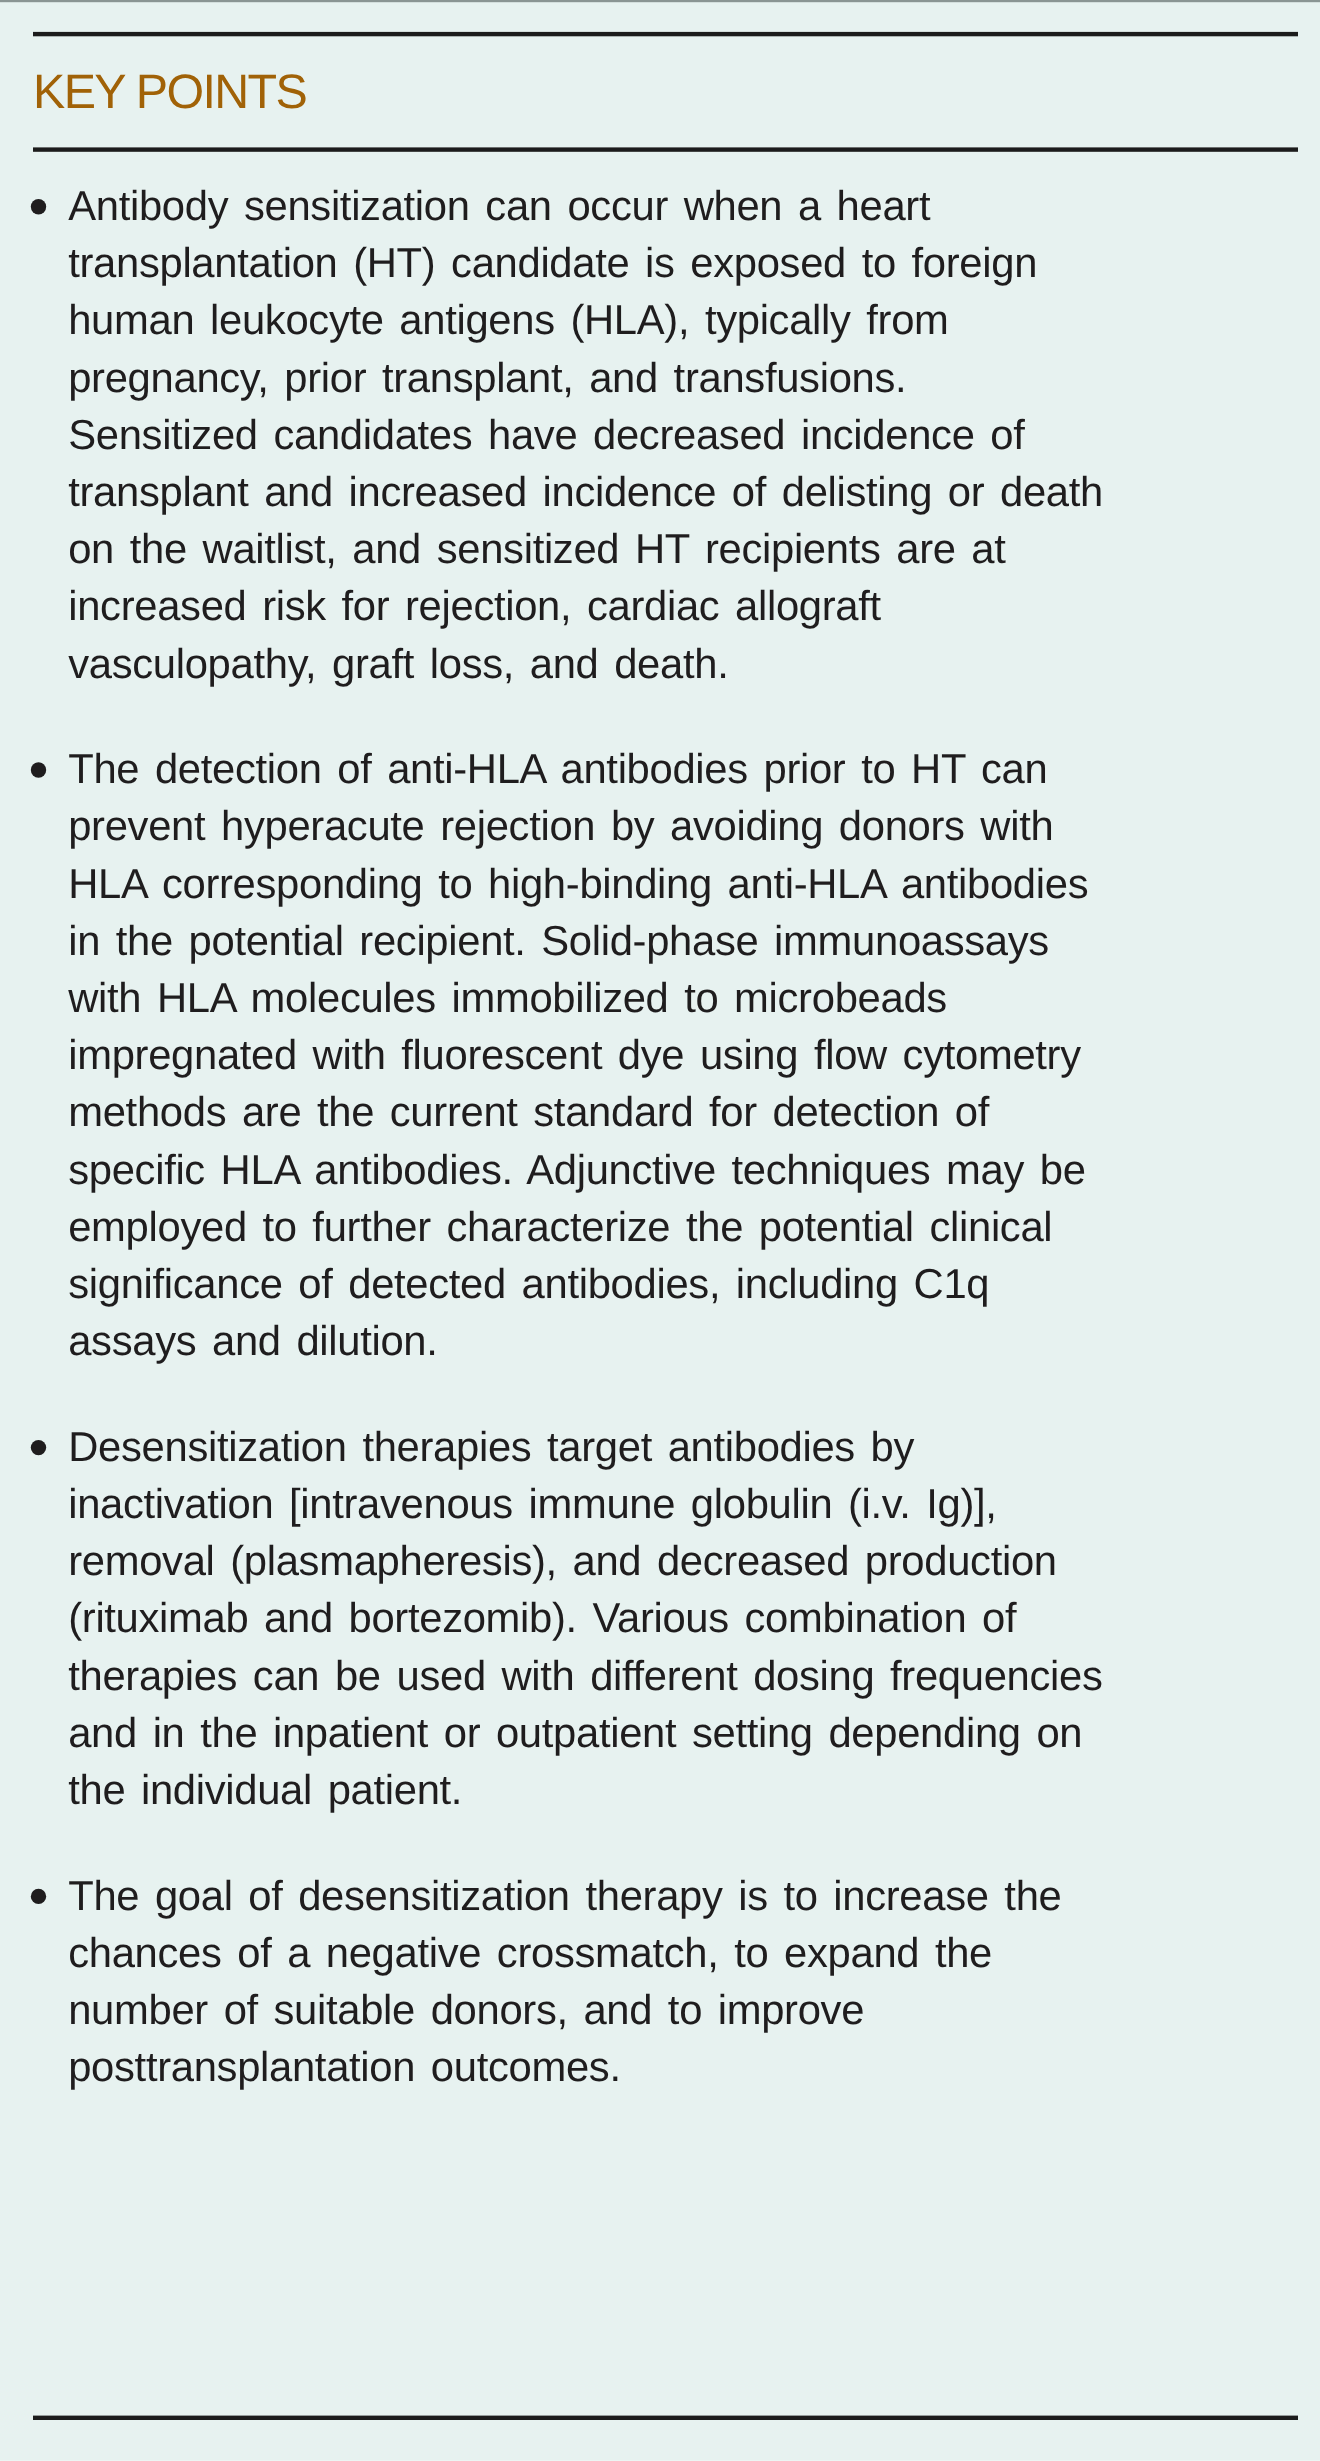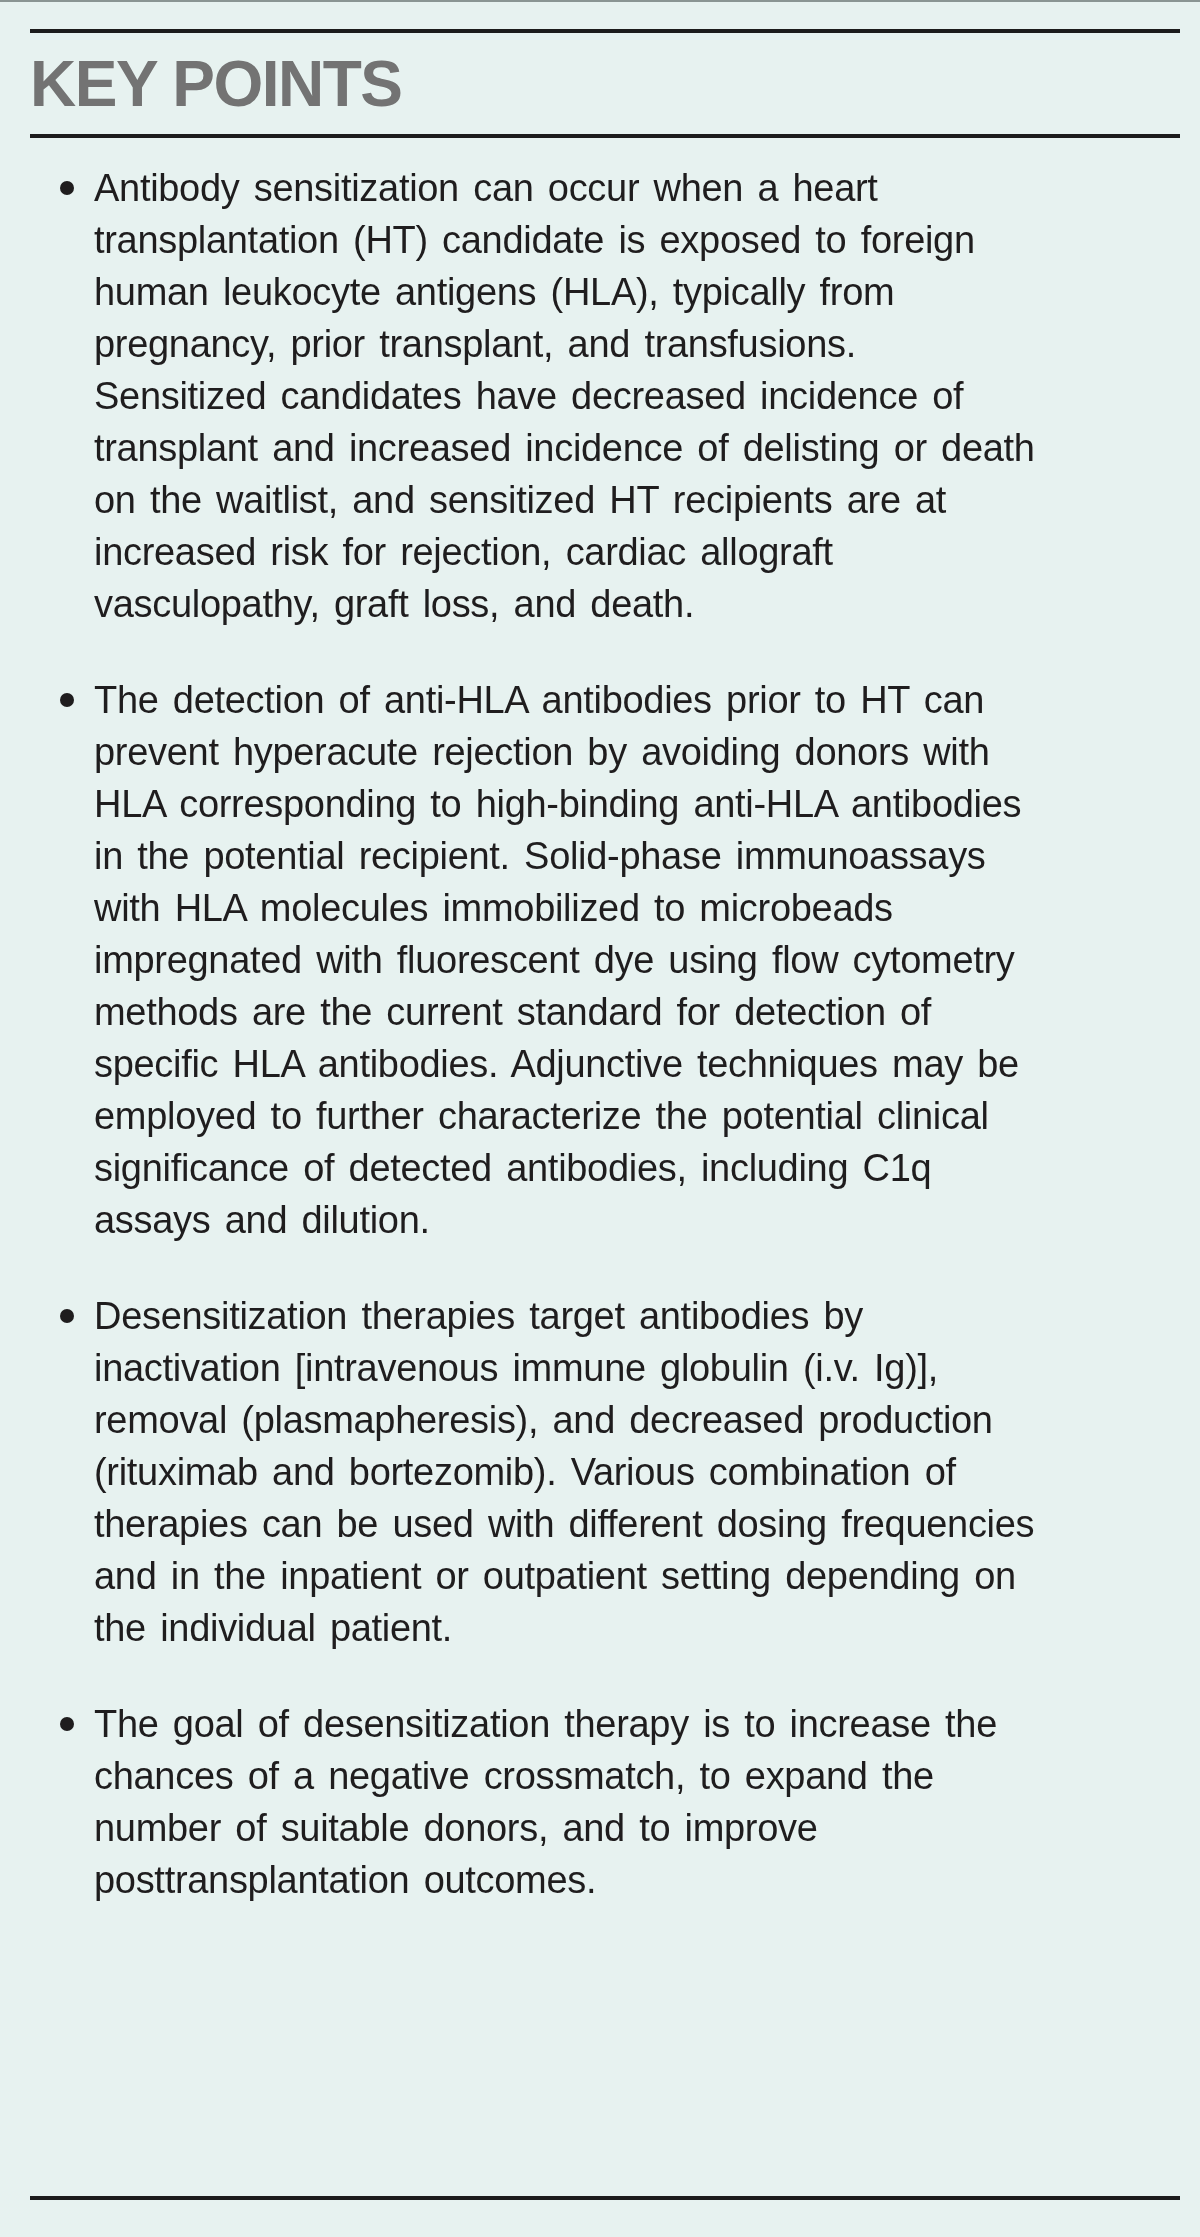--- a/index.html
+++ b/index.html
@@ -31,35 +31,35 @@
   .rule-top {
     position: absolute;
     top: 29px;
     left: 0;
   }
   .panel-title {
     position: absolute;
     top: 48px;
     left: 30px;
     margin: 0;
-    font-size: 64px;
+    font-size: 44px;
     line-height: 72px;
-    font-weight: bold;
+    font-weight: normal;
     letter-spacing: -1.5px;
-    color: #737373;
+    color: #a16207;
   }
   .rule-under-title {
     position: absolute;
     top: 134px;
     left: 0;
   }
   ul.points {
     position: absolute;
     top: 162px;
-    left: 60px;
+    left: 28px;
     width: 1140px;
     margin: 0;
     padding: 0;
     list-style: none;
   }
   ul.points li {
     position: relative;
     padding-left: 34px;
     margin: 0 0 44px 0;
     font-size: 38px;

